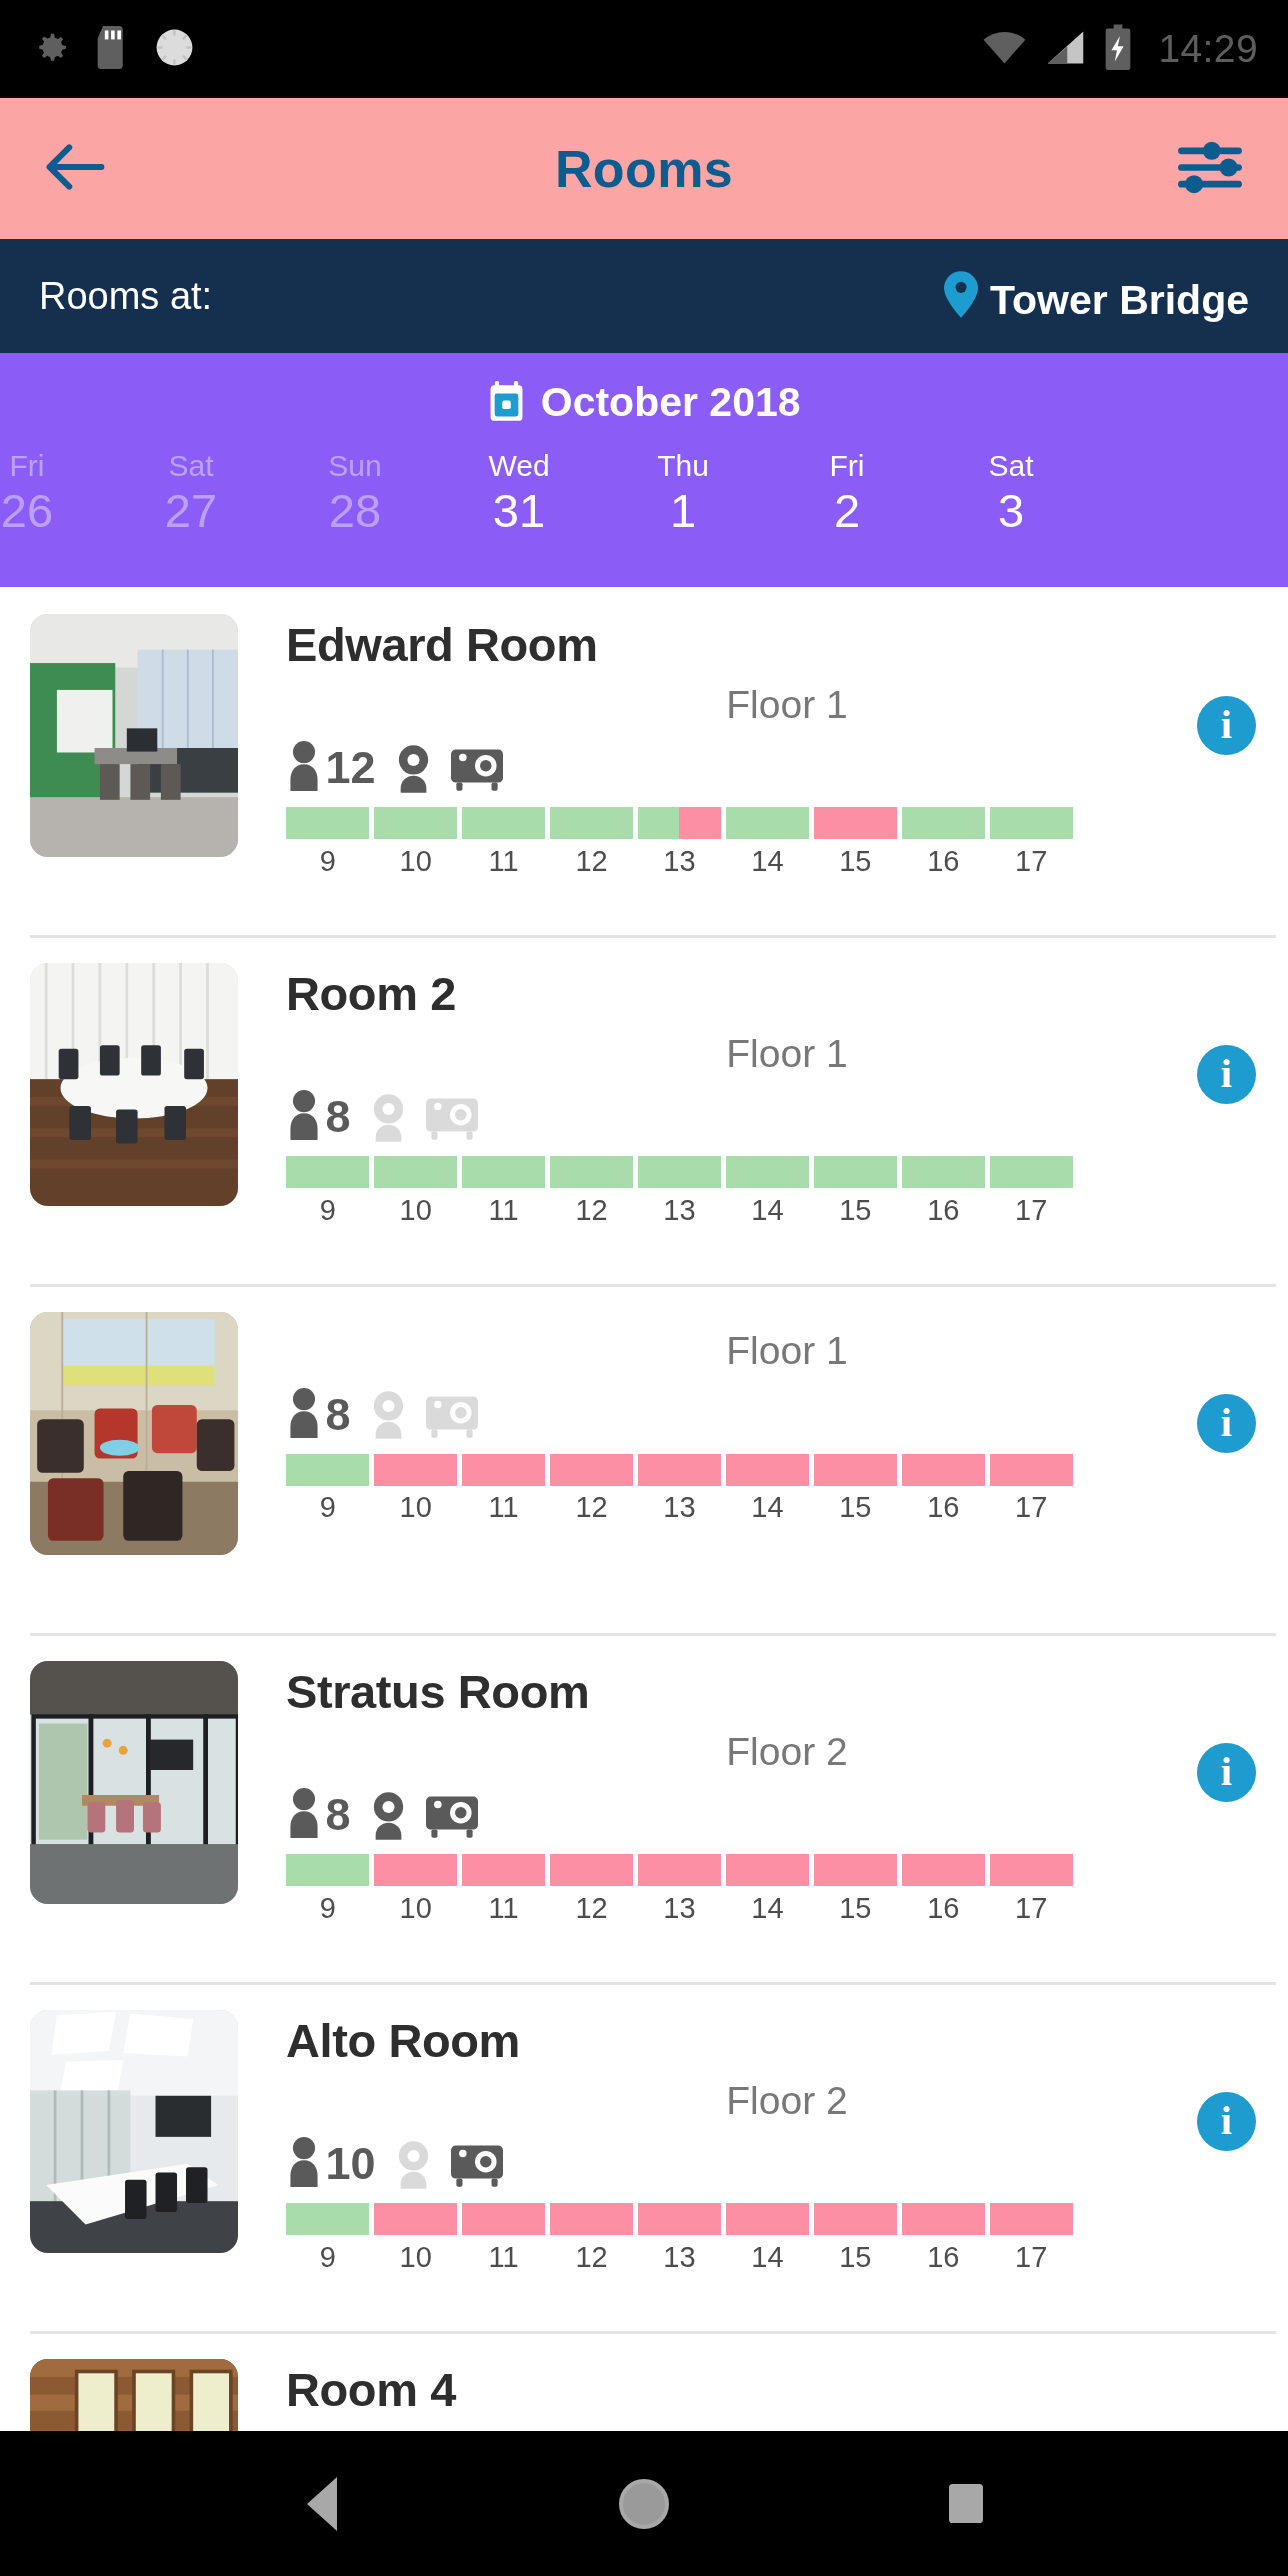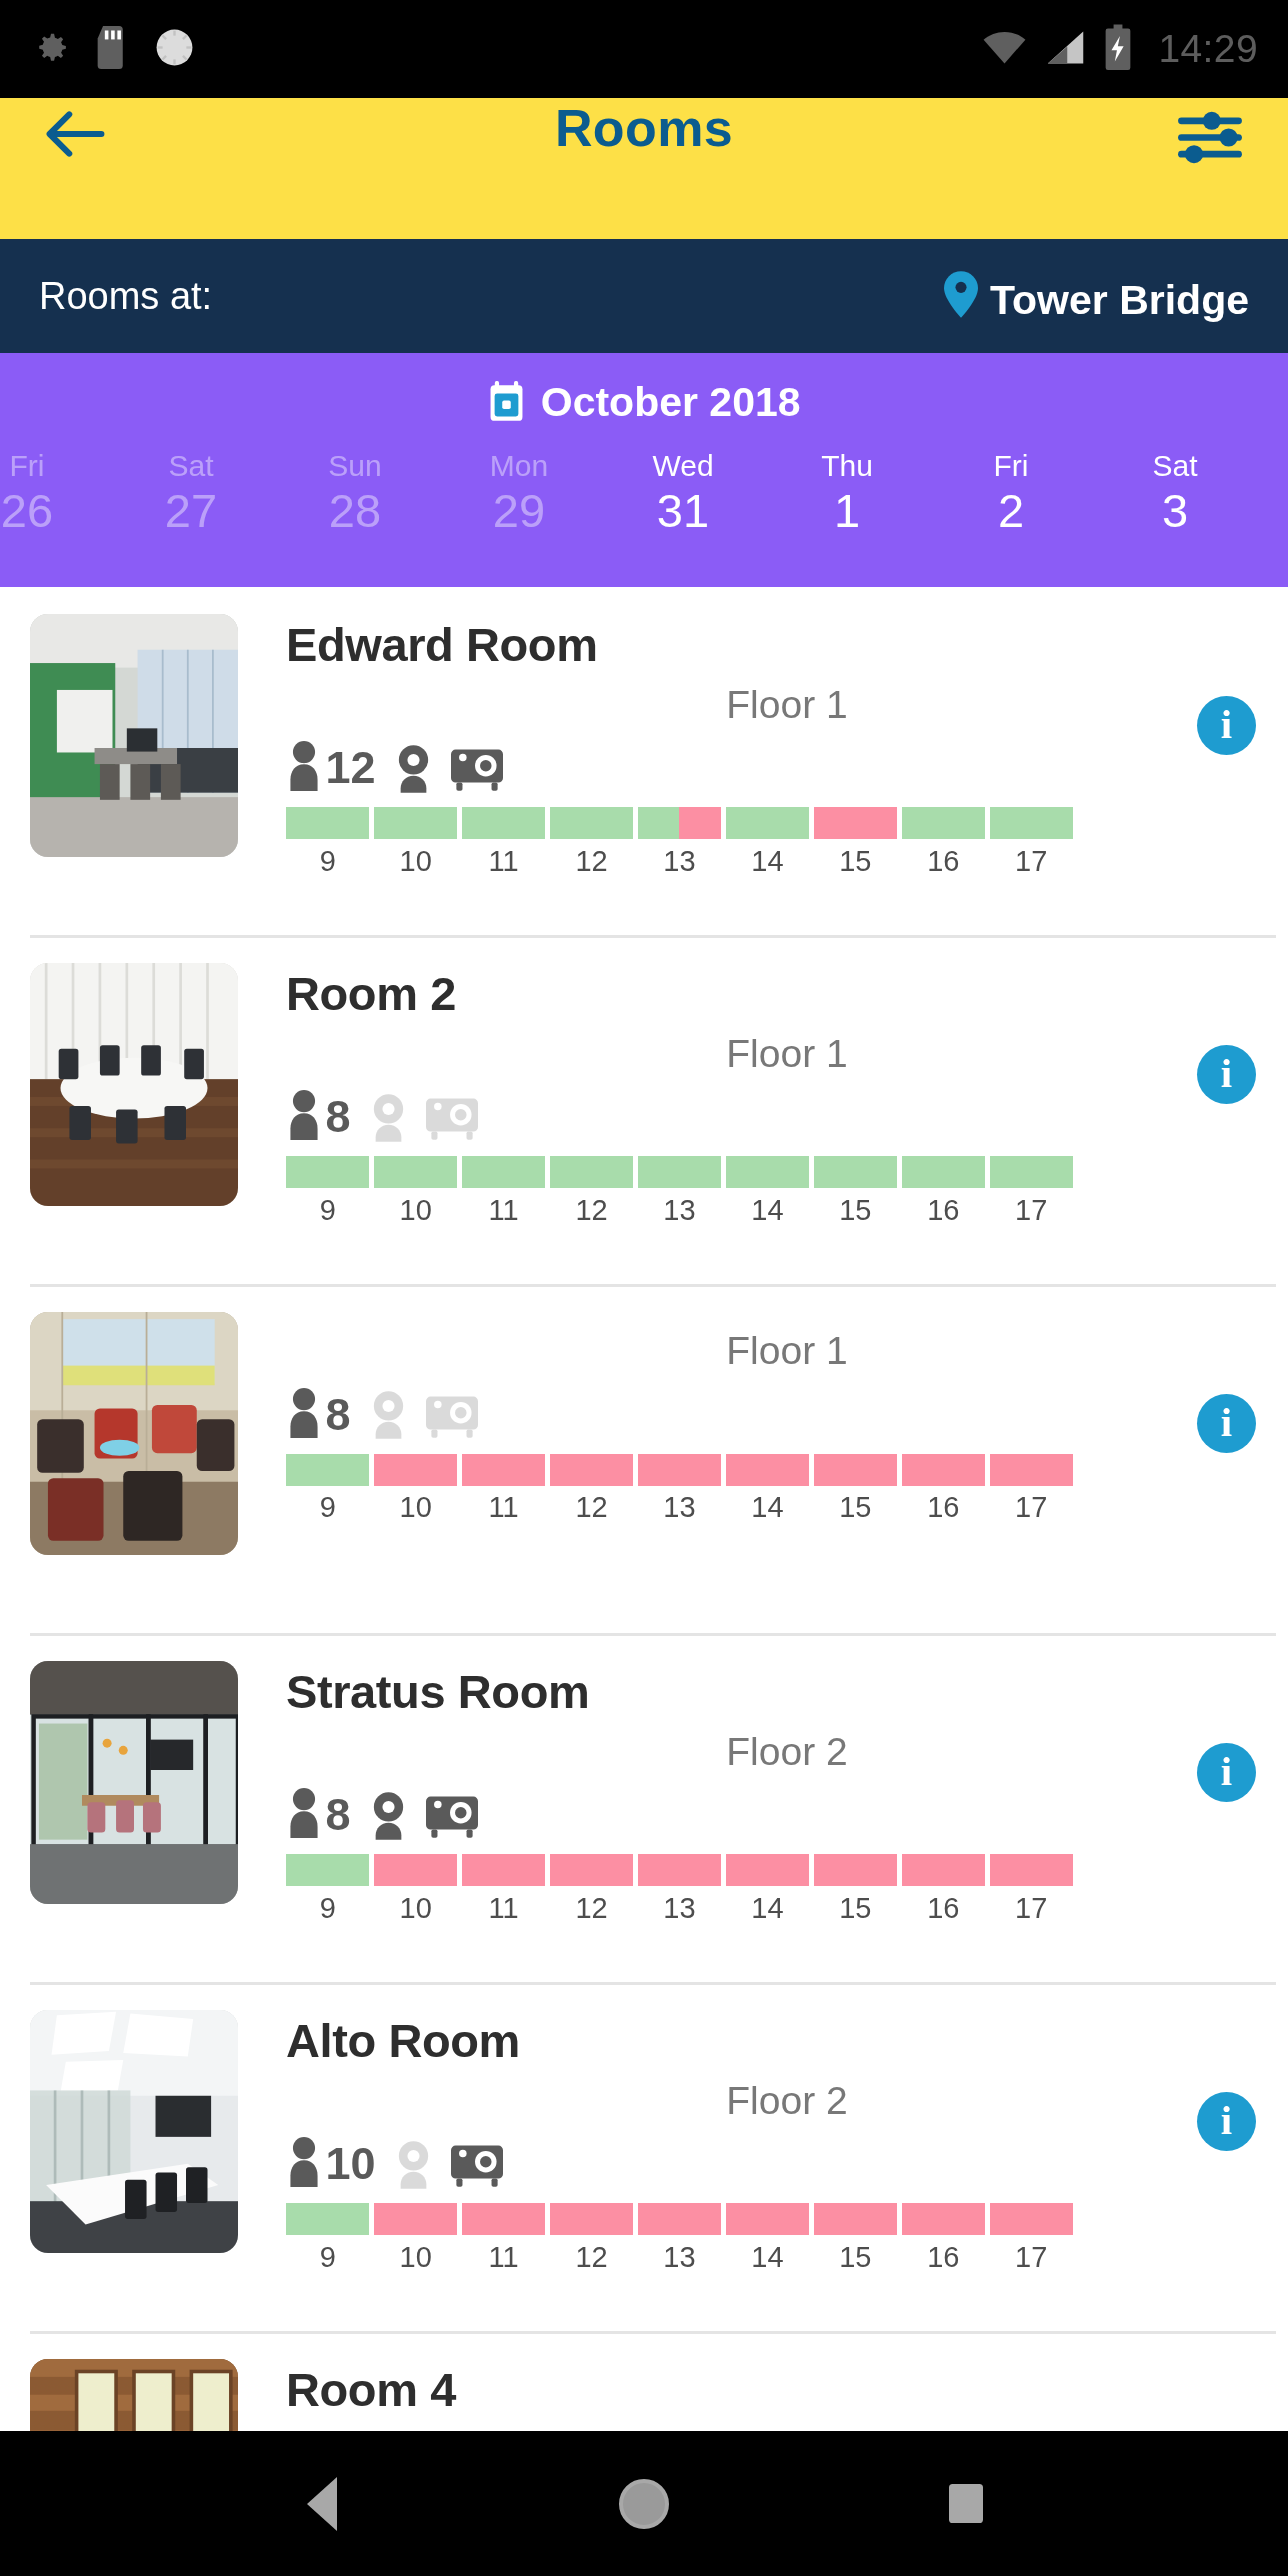--- a/index.html
+++ b/index.html
@@ -26,22 +26,23 @@
     font-size:39px;
     color:#5d5d5d;
     font-weight:400;
     letter-spacing:0.4px;
     margin-left:9px;
   }
 
   
   .appbar {
     height:141px;
-    background:#fde047;
-    display:flex;
+    background:#fca5a5;
+    display:flex;
+    align-items:center;
     padding:0 38px;
     position:relative;
     text-decoration:underline;
   }
   .appbar-title {
     position:absolute;
     left:0; right:0;
     text-align:center;
     font-size:52px;
     font-weight:bold;
@@ -396,24 +397,20 @@
         <span class="dnum">26</span>
       </div>
       <div class="day past">
         <span class="dow">Sat</span>
         <span class="dnum">27</span>
       </div>
       <div class="day past">
         <span class="dow">Sun</span>
         <span class="dnum">28</span>
       </div>
-      <div class="day past">
-        <span class="dow">Mon</span>
-        <span class="dnum">29</span>
-      </div>
       <div class="day ">
         <span class="dow">Wed</span>
         <span class="dnum">31</span>
       </div>
       <div class="day ">
         <span class="dow">Thu</span>
         <span class="dnum">1</span>
       </div>
       <div class="day ">
         <span class="dow">Fri</span>

